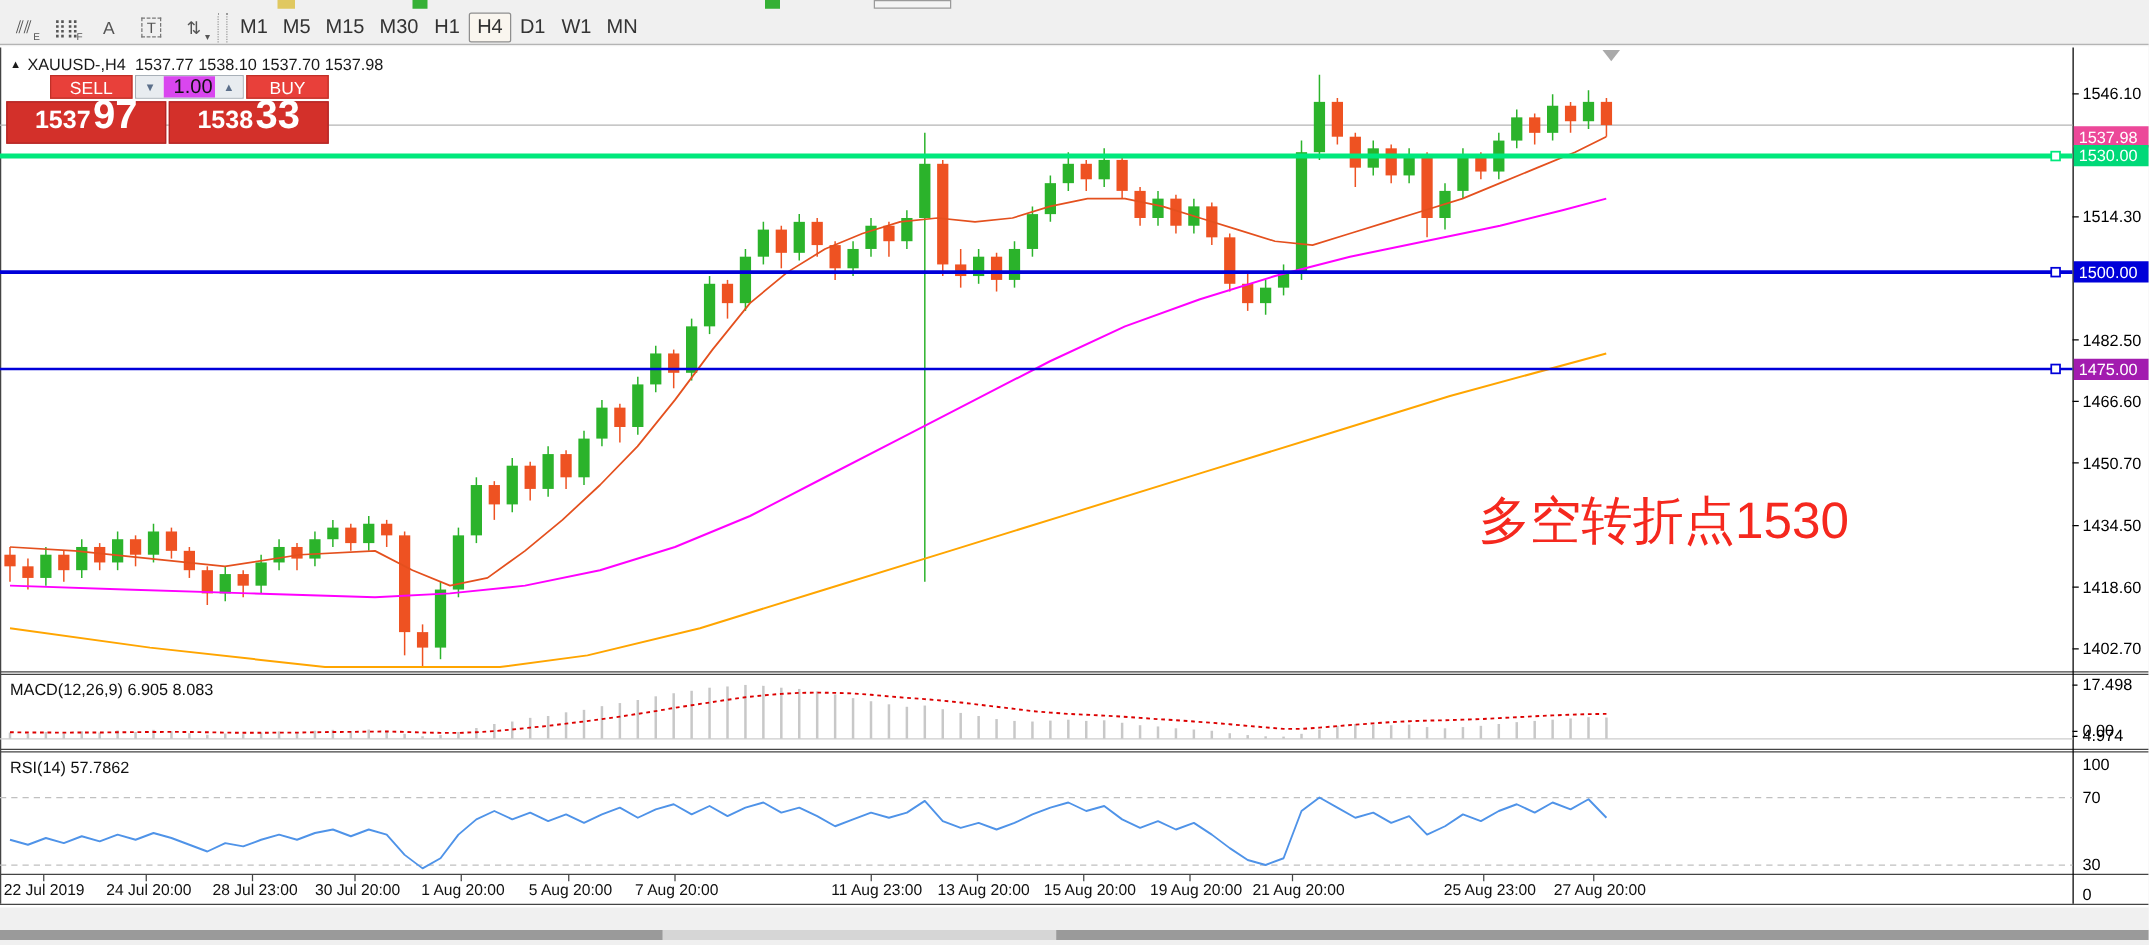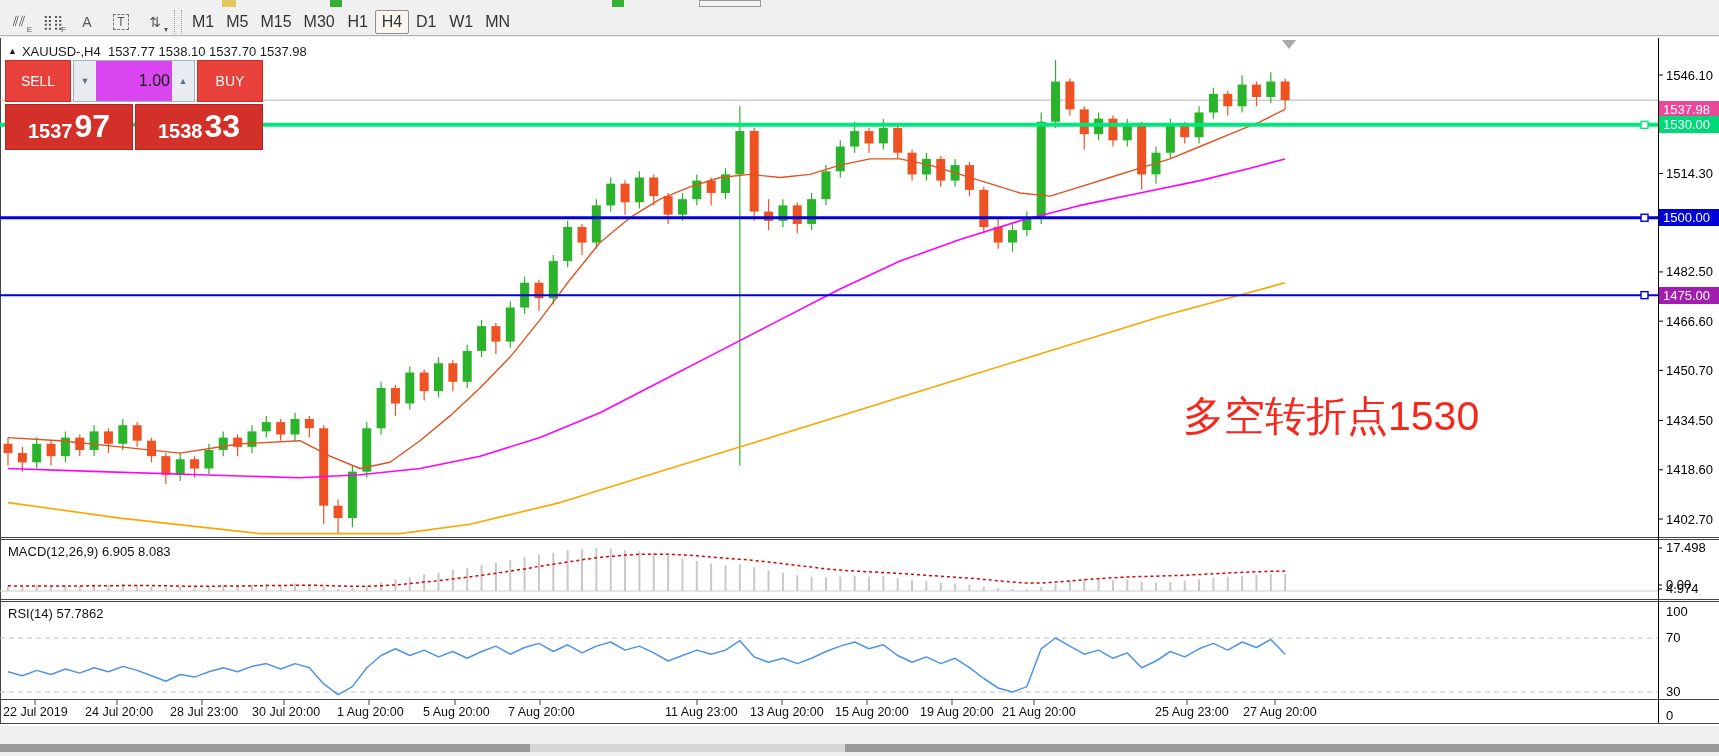--- a/index.html
+++ b/index.html
@@ -26,29 +26,29 @@
   #plot { position:absolute; left:0; top:0; }
   #gray-strip  { position:absolute; left:0; top:726px; width:1719px; height:30px; background:#f0f0f0; }
   #scroll-band { position:absolute; left:0; top:744px; width:1719px; height:8px; background:#9a9a9a; }
   #scroll-thumb{ position:absolute; left:530px; top:744px; width:315px; height:8px; background:#d6d6d6; }
 
   #chart-header { position:absolute; left:8px; top:44px; font-size:13px; color:#1a1a1a; white-space:nowrap; }
   #chart-header .mk { font-size:9px; margin-right:5px; vertical-align:2px; }
 
   
   #trade-panel { position:absolute; left:5px; top:60px; width:258px; }
-  #tp-top { display:flex; height:42px; }
+  #tp-top { display:flex; height:19px;margin-left:35px; }
   .tp-btn { width:66px; background:#e8403a; color:#fff; font-size:14px; display:flex;
             align-items:center; justify-content:center; border:1px solid #c03028; }
   #tp-spin { flex:1; display:flex; margin:0 2px; border:1px solid #a8b0b8; background:#fff; }
   .spin-btn { width:22px; background:#e8ecf0; color:#6a7franchise0b8; display:flex; align-items:center;
               justify-content:center; font-size:9px; color:#5b6f8a; }
   #vol-field { flex:1; display:flex; align-items:center; justify-content:flex-end; padding-right:2px;
                font-size:16px; color:#111; background:#d946ef; }
-  #tp-prices { display:flex; margin-top:2px; height:46px;border-radius:18px; }
+  #tp-prices { display:flex; margin-top:2px; height:34px;border-radius:18px; }
   .tp-price { flex:1; background:#d3302a; color:#fff; display:flex; align-items:flex-end;
               justify-content:center; padding-bottom:3px; border:1px solid #b02424; }
   .tp-price .small { font-size:20px; font-weight:bold; line-height:30px; margin-right:2px; }
   .tp-price .big { font-size:32px; font-weight:bold; line-height:40px; }
   #tp-prices .gap { width:2px; }
 
   
   .pane-label { position:absolute; left:8px; font-size:13px; color:#111; }
   #annotation { position:absolute; left:1183px; top:394px; font-size:41px; line-height:44px;
                 color:#f5281e; white-space:nowrap; }

